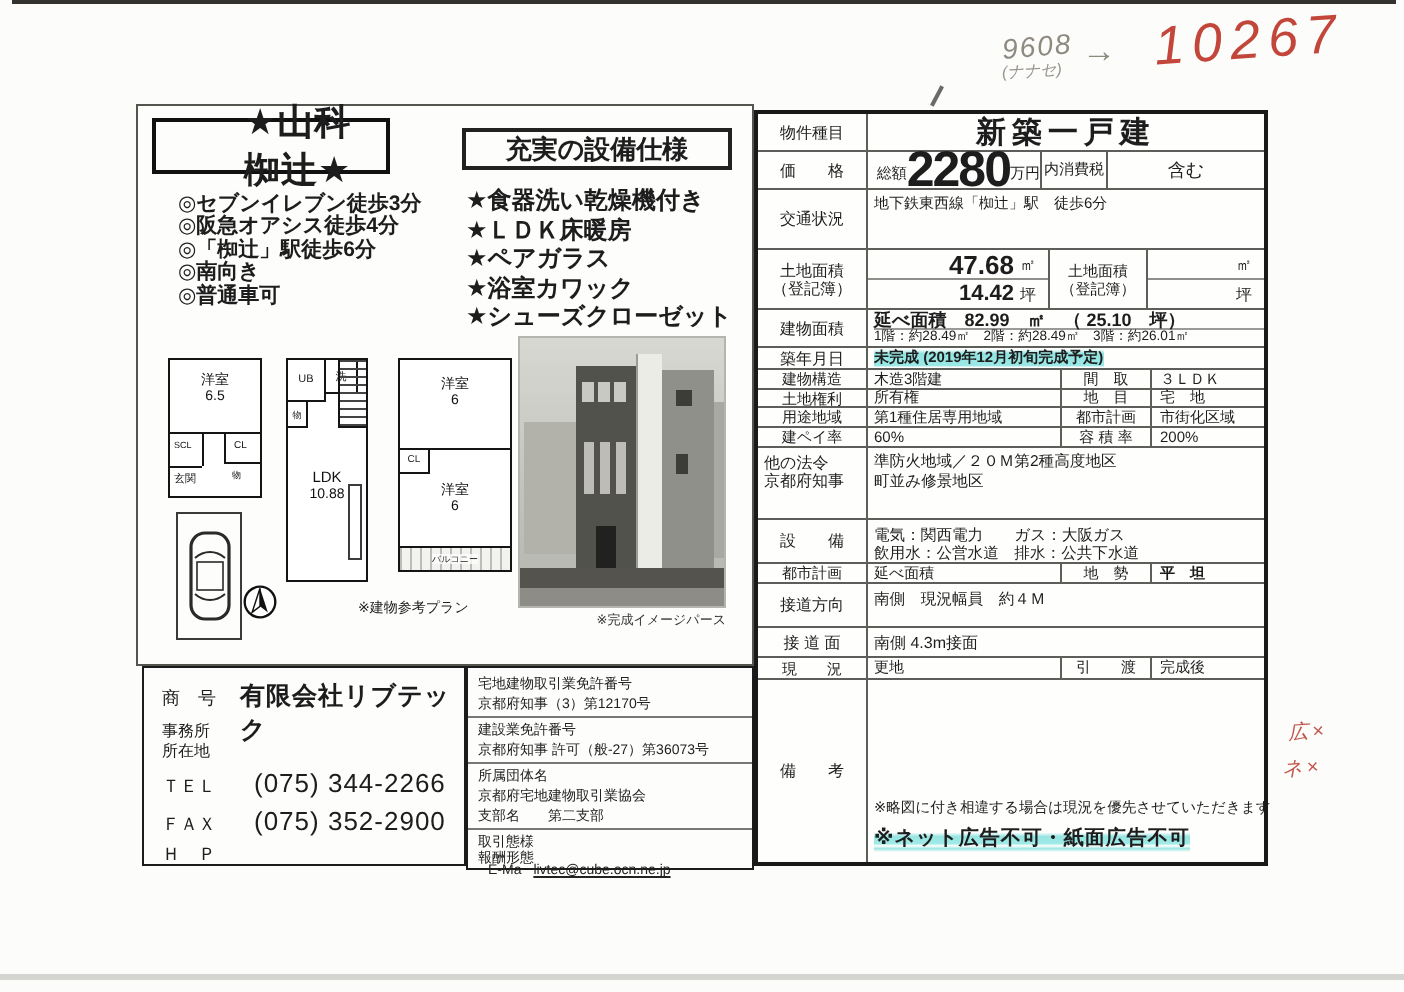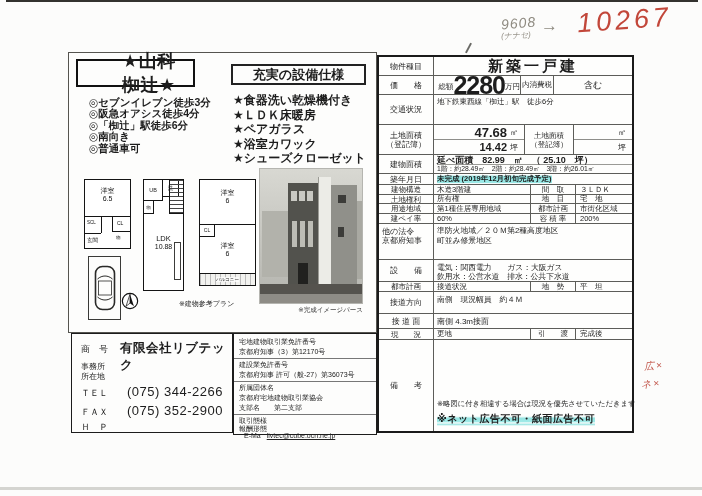--- a/index.html
+++ b/index.html
@@ -291,23 +291,23 @@
     <div class="trow" style="height:22px;">
       <div class="tl">設　　備</div>
       <div style="flex:1; padding:3px 0 0 3px; font-size:7.8px; line-height:9px;">
         <div>電気：関西電力　　ガス：大阪ガス</div>
         <div>飲用水：公営水道　排水：公共下水道</div>
       </div>
     </div>
 
     <div class="trow" style="height:10px;">
       <div class="tl" style="font-size:7.5px;">都市計画</div>
-      <div class="tv" style="width:96px; flex:0 0 96px; padding-left:3px; font-size:7.5px;">接道状況</div>
+      <div class="tv" style="width:96px; flex:0 0 96px; padding-left:3px; font-size:7.5px;">延べ面積</div>
       <div class="tl2" style="width:46px; flex:0 0 46px;">地　勢</div>
-      <div class="tv" style="flex:1; padding-left:4px; font-size:7.5px;">平　坦</div>
+      <div class="tv" style="flex:1; padding-left:4px; font-size:7.5px;font-weight:bold;">平　坦</div>
     </div>
 
     <div class="trow" style="height:22px;">
       <div class="tl">接道方向</div>
       <div class="tv" style="flex:1; align-items:flex-start; padding:2px 0 0 3px; font-size:7.8px;">南側　現況幅員　約４Ｍ</div>
     </div>
 
     <div class="trow" style="height:15px;">
       <div class="tl">接 道 面</div>
       <div class="tv" style="flex:1; padding-left:3px; font-size:8px;">南側 4.3m接面</div>

